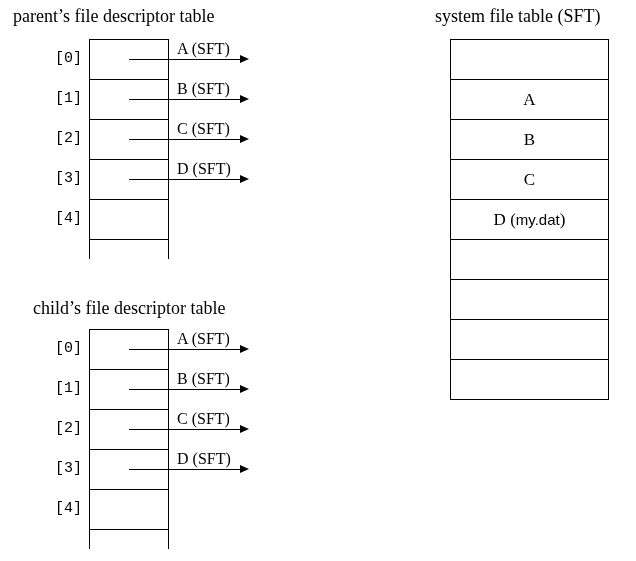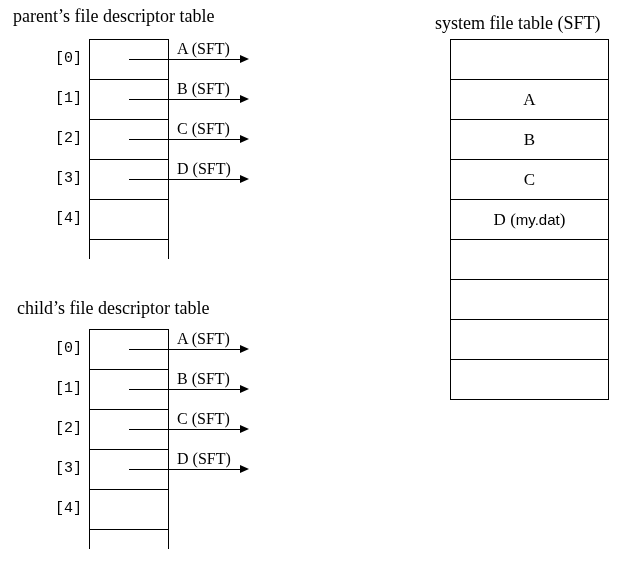--- a/index.html
+++ b/index.html
@@ -113,21 +113,21 @@
     <div class="aline" style="top:139px;"></div>
     <div class="ahead" style="top:135px;"></div>
     <div class="albl" style="top:121px;">C (SFT)</div>
 
     <div class="aline" style="top:179px;"></div>
     <div class="ahead" style="top:175px;"></div>
     <div class="albl" style="top:161px;">D (SFT)</div>
   </section>
 
   <section>
-    <div class="title" style="left:17px; top:298px;text-align:right;">child’s file descriptor table</div>
+    <div class="title" style="left:33px; top:298px;text-align:right;">child’s file descriptor table</div>
 
     <div class="cell fd-cell" style="top:329px;"></div>
     <div class="cell fd-cell" style="top:369px;"></div>
     <div class="cell fd-cell" style="top:409px;"></div>
     <div class="cell fd-cell" style="top:449px;"></div>
     <div class="cell fd-cell" style="top:489px;"></div>
     <div class="fd-ext" style="top:529px;"></div>
 
     <div class="idx" style="top:340px;">[0]</div>
     <div class="idx" style="top:380px;">[1]</div>
@@ -146,21 +146,21 @@
     <div class="aline" style="top:429px;"></div>
     <div class="ahead" style="top:425px;"></div>
     <div class="albl" style="top:411px;">C (SFT)</div>
 
     <div class="aline" style="top:469px;"></div>
     <div class="ahead" style="top:465px;"></div>
     <div class="albl" style="top:451px;">D (SFT)</div>
   </section>
 
   <section>
-    <div class="title" style="left:435px; top:13px;">system file table (SFT)</div>
+    <div class="title" style="left:435px; top:6px;">system file table (SFT)</div>
 
     <div class="cell sft-cell" style="top:39px;"></div>
     <div class="cell sft-cell" style="top:79px;">A</div>
     <div class="cell sft-cell" style="top:119px;">B</div>
     <div class="cell sft-cell" style="top:159px;">C</div>
     <div class="cell sft-cell" style="top:199px;"><span>D (</span><span class="mono">my.dat</span><span>)</span></div>
     <div class="cell sft-cell" style="top:239px;"></div>
     <div class="cell sft-cell" style="top:279px;"></div>
     <div class="cell sft-cell" style="top:319px;"></div>
     <div class="cell sft-cell" style="top:359px;"></div>

